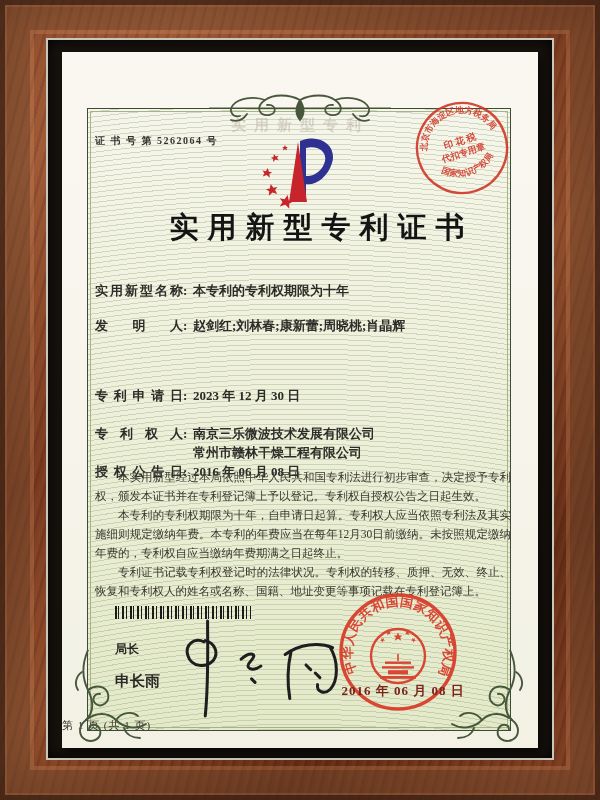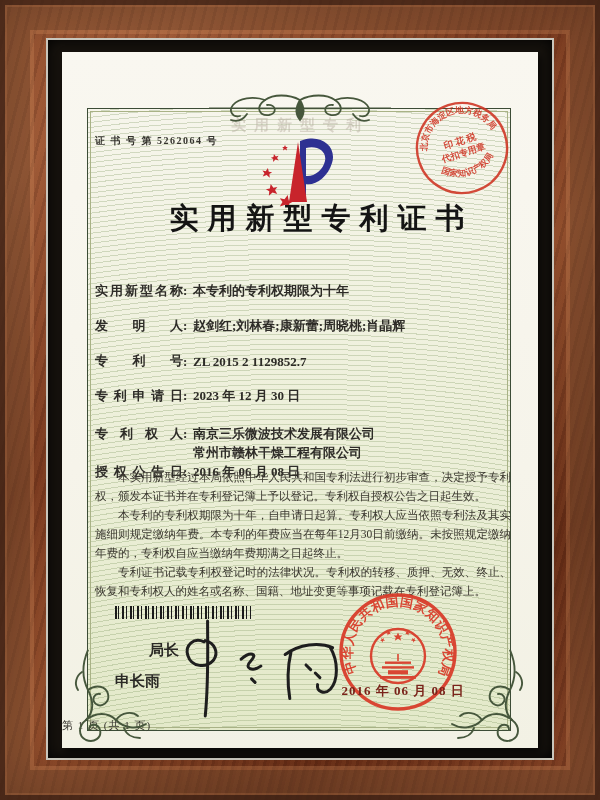--- a/index.html
+++ b/index.html
@@ -42,37 +42,37 @@
   .cert-border-inner { position:absolute; inset:2px; border:1px solid #a9b286; }
 
   .ghost-title {
     position:absolute; top:64px; left:0; right:0; text-align:center;
     font-size:15px; letter-spacing:8px; color:#b5ab9e; opacity:.45;
     filter:blur(.4px); font-weight:700;
   }
   .cert-no { position:absolute; left:33px; top:82px; font-size:10px; letter-spacing:1.5px; color:#35332e; font-weight:600; }
   .logo { position:absolute; left:197px; top:84px; }
   .title {
-    position:absolute; left:0; right:0; top:147px; text-align:center;
+    position:absolute; left:0; right:0; top:156px; text-align:center;
     font-size:29px; font-weight:700; letter-spacing:9px; color:#141414;padding-left:43px;
   }
 
   .field-row { position:absolute; left:33px; right:20px; font-size:13px; font-weight:600; color:#2e2c28; white-space:nowrap; }
   .field-label { display:inline-block; width:88px; text-align:justify; text-align-last:justify; -moz-text-align-last:justify; vertical-align:bottom; }
   .field-colon { display:inline-block; width:10px; }
   .f0{top:230px}.f1{top:265px}.f2{top:300px}.f3{top:335px}.f4{top:373px}.f5{top:392px}.f6{top:411px}
 
   .paragraphs { position:absolute; left:33px; right:27px; top:416px; font-size:11.5px; line-height:19px; color:#3a372f; text-align:justify; }
   .paragraphs p { text-indent:2em; font-weight:500; }
 
   .barcode {
     position:absolute; left:53px; top:554px; width:136px; height:13px;
     background:repeating-linear-gradient(90deg,#1b1b1b 0 2px,transparent 2px 3px,#1b1b1b 3px 4px,transparent 4px 7px,#1b1b1b 7px 9px,transparent 9px 11px,#1b1b1b 11px 12px,transparent 12px 15px);
   }
-  .sig-title { position:absolute; left:53px; top:589px; font-size:15px; font-weight:700; color:#2b2a26; font-family:"Liberation Sans","DejaVu Sans",sans-serif;margin-left:34px; }
+  .sig-title { position:absolute; left:53px; top:589px; font-size:12px; font-weight:700; color:#2b2a26; font-family:"Liberation Sans","DejaVu Sans",sans-serif; }
   .sig-name  { position:absolute; left:53px; top:620px; font-size:15px; font-weight:700; color:#2b2a26; font-family:"Liberation Sans","DejaVu Sans",sans-serif; }
   .sig-script { position:absolute; left:100px; top:562px; }
 
   .seal { position:absolute; left:270px; top:534px; opacity:.93; }
   .seal-date {
     position:absolute; left:256px; top:630px; width:170px; text-align:center;
     font-size:13px; font-weight:700; color:#7a231a; letter-spacing:1px;
   }
   .footer-page { position:absolute; left:0; right:0; top:666px; text-align:left; font-size:11px; color:#35332c; letter-spacing:1px; }
 
@@ -109,21 +109,20 @@
         <use href="#star" transform="translate(8,37) scale(0.52) rotate(10)"></use>
         <use href="#star" transform="translate(13,54) scale(0.62) rotate(-12)"></use>
         <use href="#star" transform="translate(27,66) scale(0.72) rotate(14)"></use>
       </g>
     </svg>
 
     <div class="title">实用新型专利证书</div>
 
     <div class="field-row f0"><span class="field-label">实用新型名称</span><span class="field-colon">:</span><span>本专利的专利权期限为十年</span></div>
     <div class="field-row f1"><span class="field-label">发明人</span><span class="field-colon">:</span><span>赵剑红;刘林春;康新蕾;周晓桃;肖晶辉</span></div>
-    <div class="field-row f2"><span class="field-label">专利号</span><span class="field-colon">:</span><span>ZL 2015 2 1129852.7</span></div>
     <div class="field-row f3"><span class="field-label">专利申请日</span><span class="field-colon">:</span><span>2023 年 12 月 30 日</span></div>
     <div class="field-row f5"><span class="field-label"></span><span class="field-colon"></span><span>常州市赣林干燥工程有限公司</span></div>
     <div class="field-row f4"><span class="field-label">专利权人</span><span class="field-colon">:</span><span>南京三乐微波技术发展有限公司</span></div>
     <div class="field-row f6"><span class="field-label">授权公告日</span><span class="field-colon">:</span><span>2016 年 06 月 08 日</span></div>
 
     <div class="paragraphs">
       <p>本实用新型经过本局依照中华人民共和国专利法进行初步审查，决定授予专利权，颁发本证书并在专利登记簿上予以登记。专利权自授权公告之日起生效。</p>
       <p>本专利的专利权期限为十年，自申请日起算。专利权人应当依照专利法及其实施细则规定缴纳年费。本专利的年费应当在每年12月30日前缴纳。未按照规定缴纳年费的，专利权自应当缴纳年费期满之日起终止。</p>
       <p>专利证书记载专利权登记时的法律状况。专利权的转移、质押、无效、终止、恢复和专利权人的姓名或名称、国籍、地址变更等事项记载在专利登记簿上。</p>
     </div>

